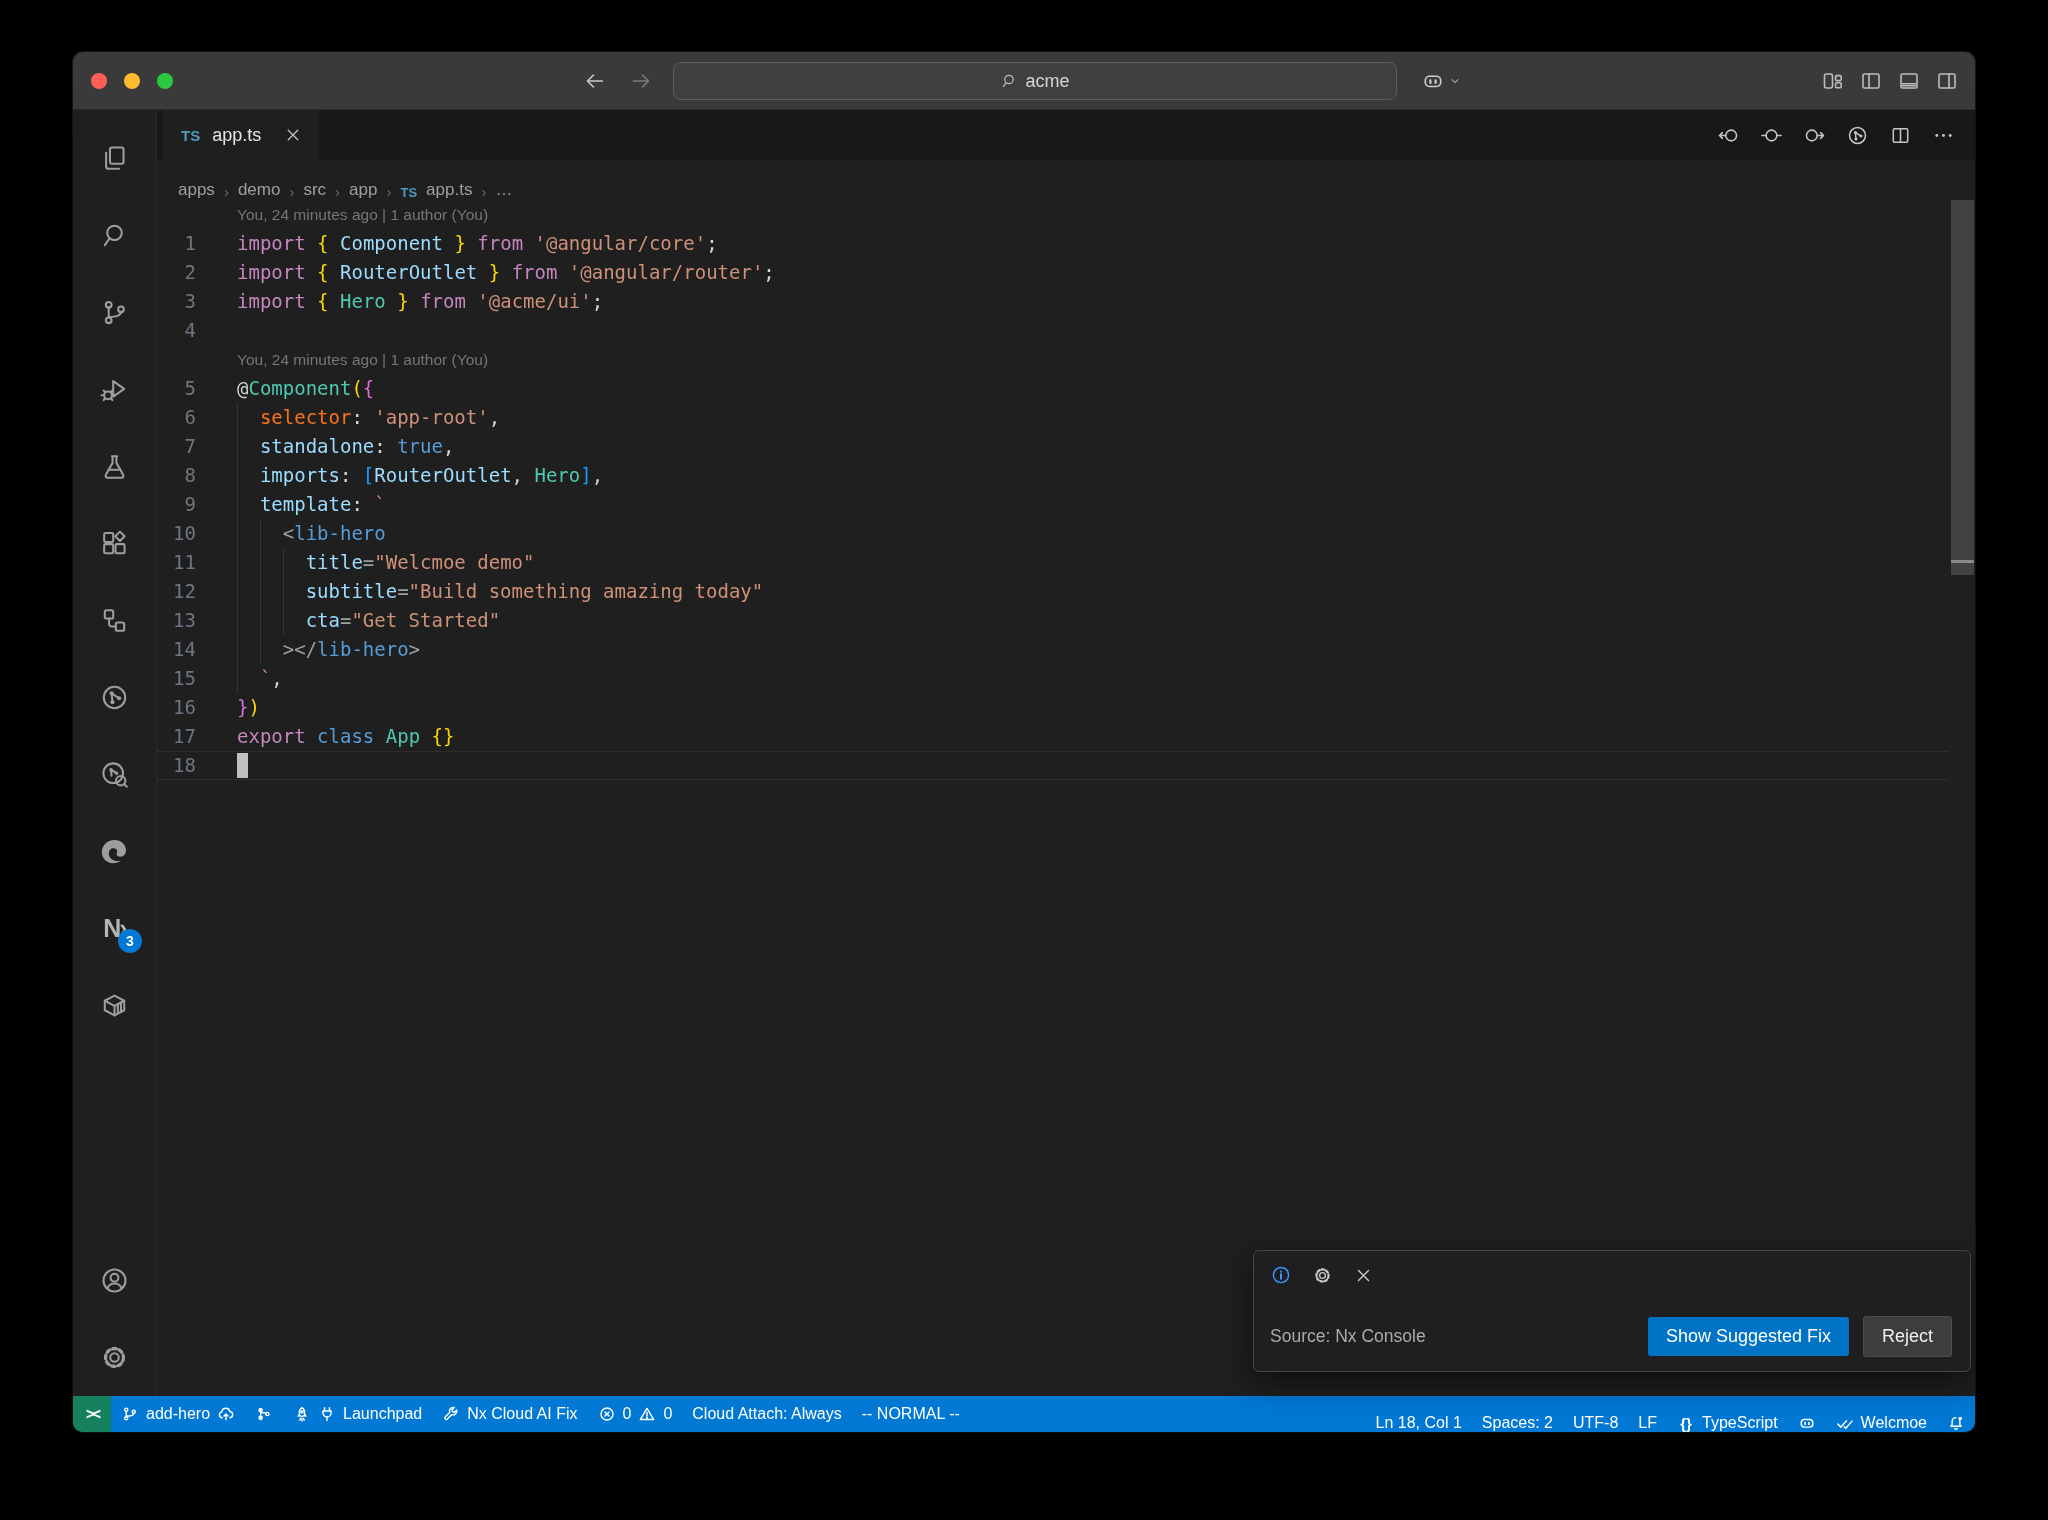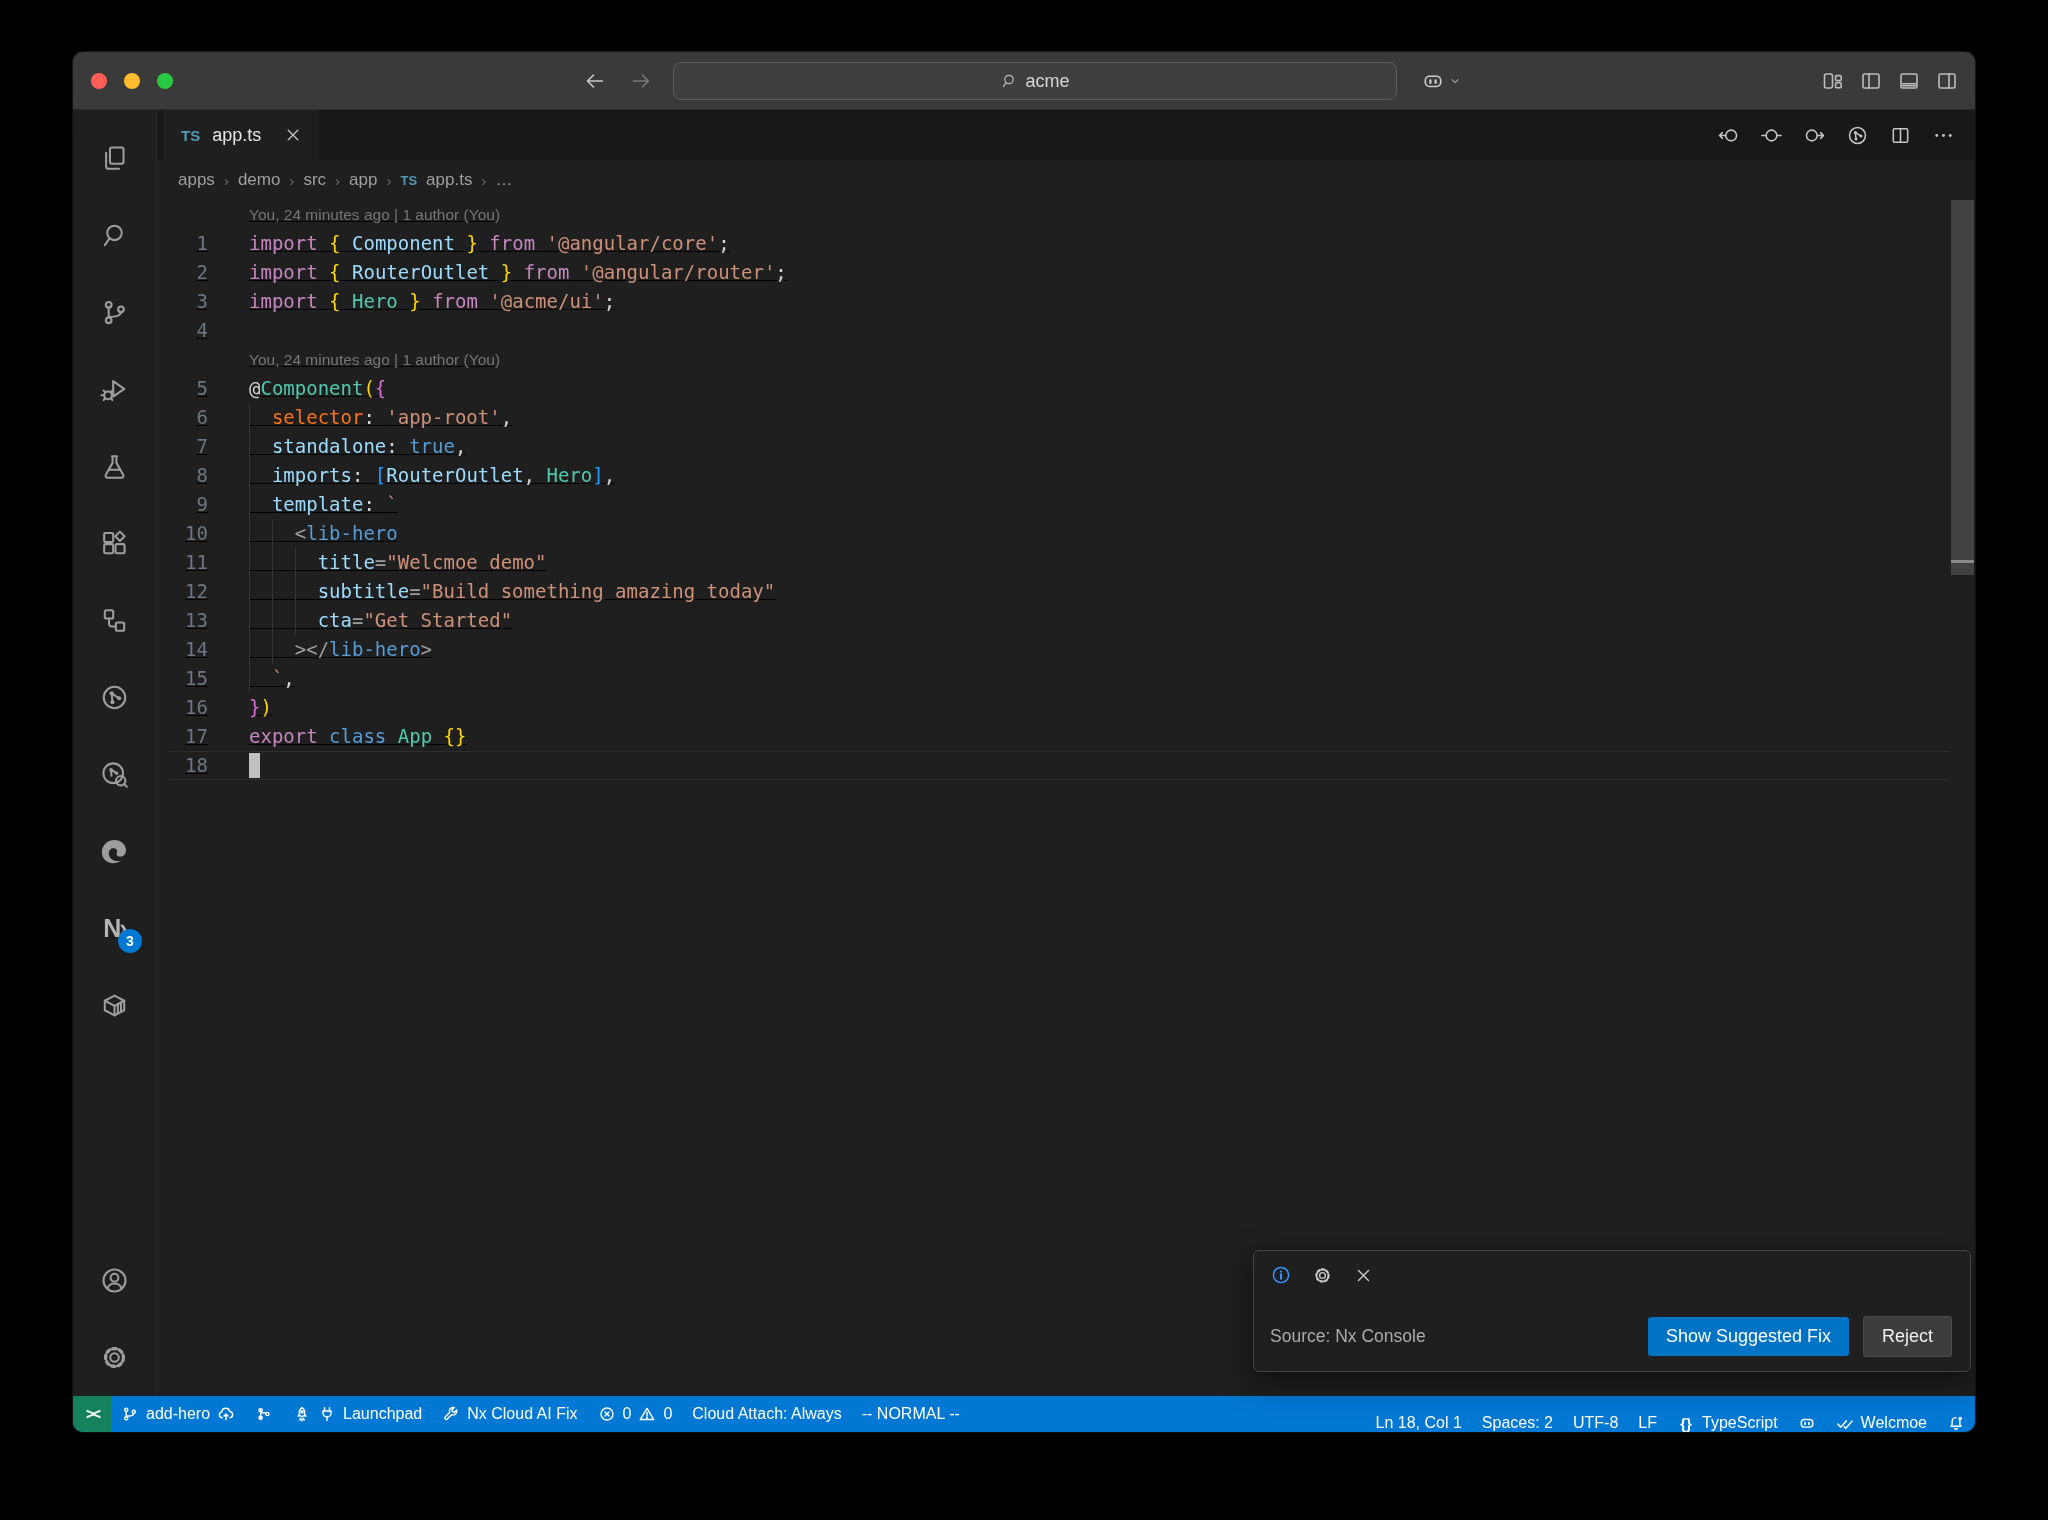--- a/index.html
+++ b/index.html
@@ -48,28 +48,28 @@
   .tabbar { height:50px; flex:0 0 50px; background:#181818; display:flex; align-items:stretch; }
   .tab { margin-left:6px; background:#1f1f1f; display:flex; align-items:center; gap:12px; padding:0 16px 0 18px;
          color:#e6e6e6; font-size:18px; }
   .ts-badge { color:#519aba; font-weight:700; font-size:15px; }
   .ts-badge.mini { font-size:13px; }
   .tab .close { width:20px; height:20px; color:#c2c2c2; margin-left:10px; }
   .tab-actions { margin-left:auto; display:flex; align-items:center; gap:20px; padding-right:20px; color:#c5c5c5; }
   .tab-actions .icn { width:23px; height:23px; }
 
   
-  .breadcrumb { height:40px; flex:0 0 40px; display:flex; align-items:center; gap:9px; padding-left:21px;
+  .breadcrumb { height:40px; flex:0 0 40px; display:flex; align-items:flex-end; gap:9px; padding-left:21px;
                 color:#9f9f9f; font-size:17px; background:#1f1f1f; }
   .breadcrumb .sep { color:#6d6d6d; font-size:15px; }
 
   
   .code-area { flex:1; position:relative; overflow:hidden; font-family:"DejaVu Sans Mono", monospace;
                font-size:19px; background:#1f1f1f; }
-  .rows { position:absolute; left:12px; top:0; right:26px;text-decoration:underline; }
+  .rows { position:absolute; left:0; top:0; right:26px; }
   .blame-row { height:29px; line-height:29px; padding-left:80px; color:#767676;
                font-family:"Liberation Sans", sans-serif; font-size:15.5px; }
   .code-row { height:29px; line-height:29px; display:flex; }
   .code-row.active { box-shadow:inset 0 1px 0 #2d2d2d, inset 0 -1px 0 #2d2d2d; }
   .gutter { width:80px; flex:0 0 80px; text-align:right; padding-right:41px; color:#6e7681; }
   .lcontent { position:relative; flex:1; white-space:pre; color:#d4d4d4; }
   .guide { position:absolute; top:0; bottom:0; width:1px; background:#343434; }
   .cursor-block { position:absolute; left:0; top:2px; width:1ch; height:25px; background:#c0c0c0; }
   .scroll-thumb { position:absolute; right:1px; top:0; width:23px; height:375px; background:rgba(124,124,124,.38); }
   .scroll-marker { position:absolute; right:1px; top:360px; width:23px; height:3px; background:#8a8a8a; }

